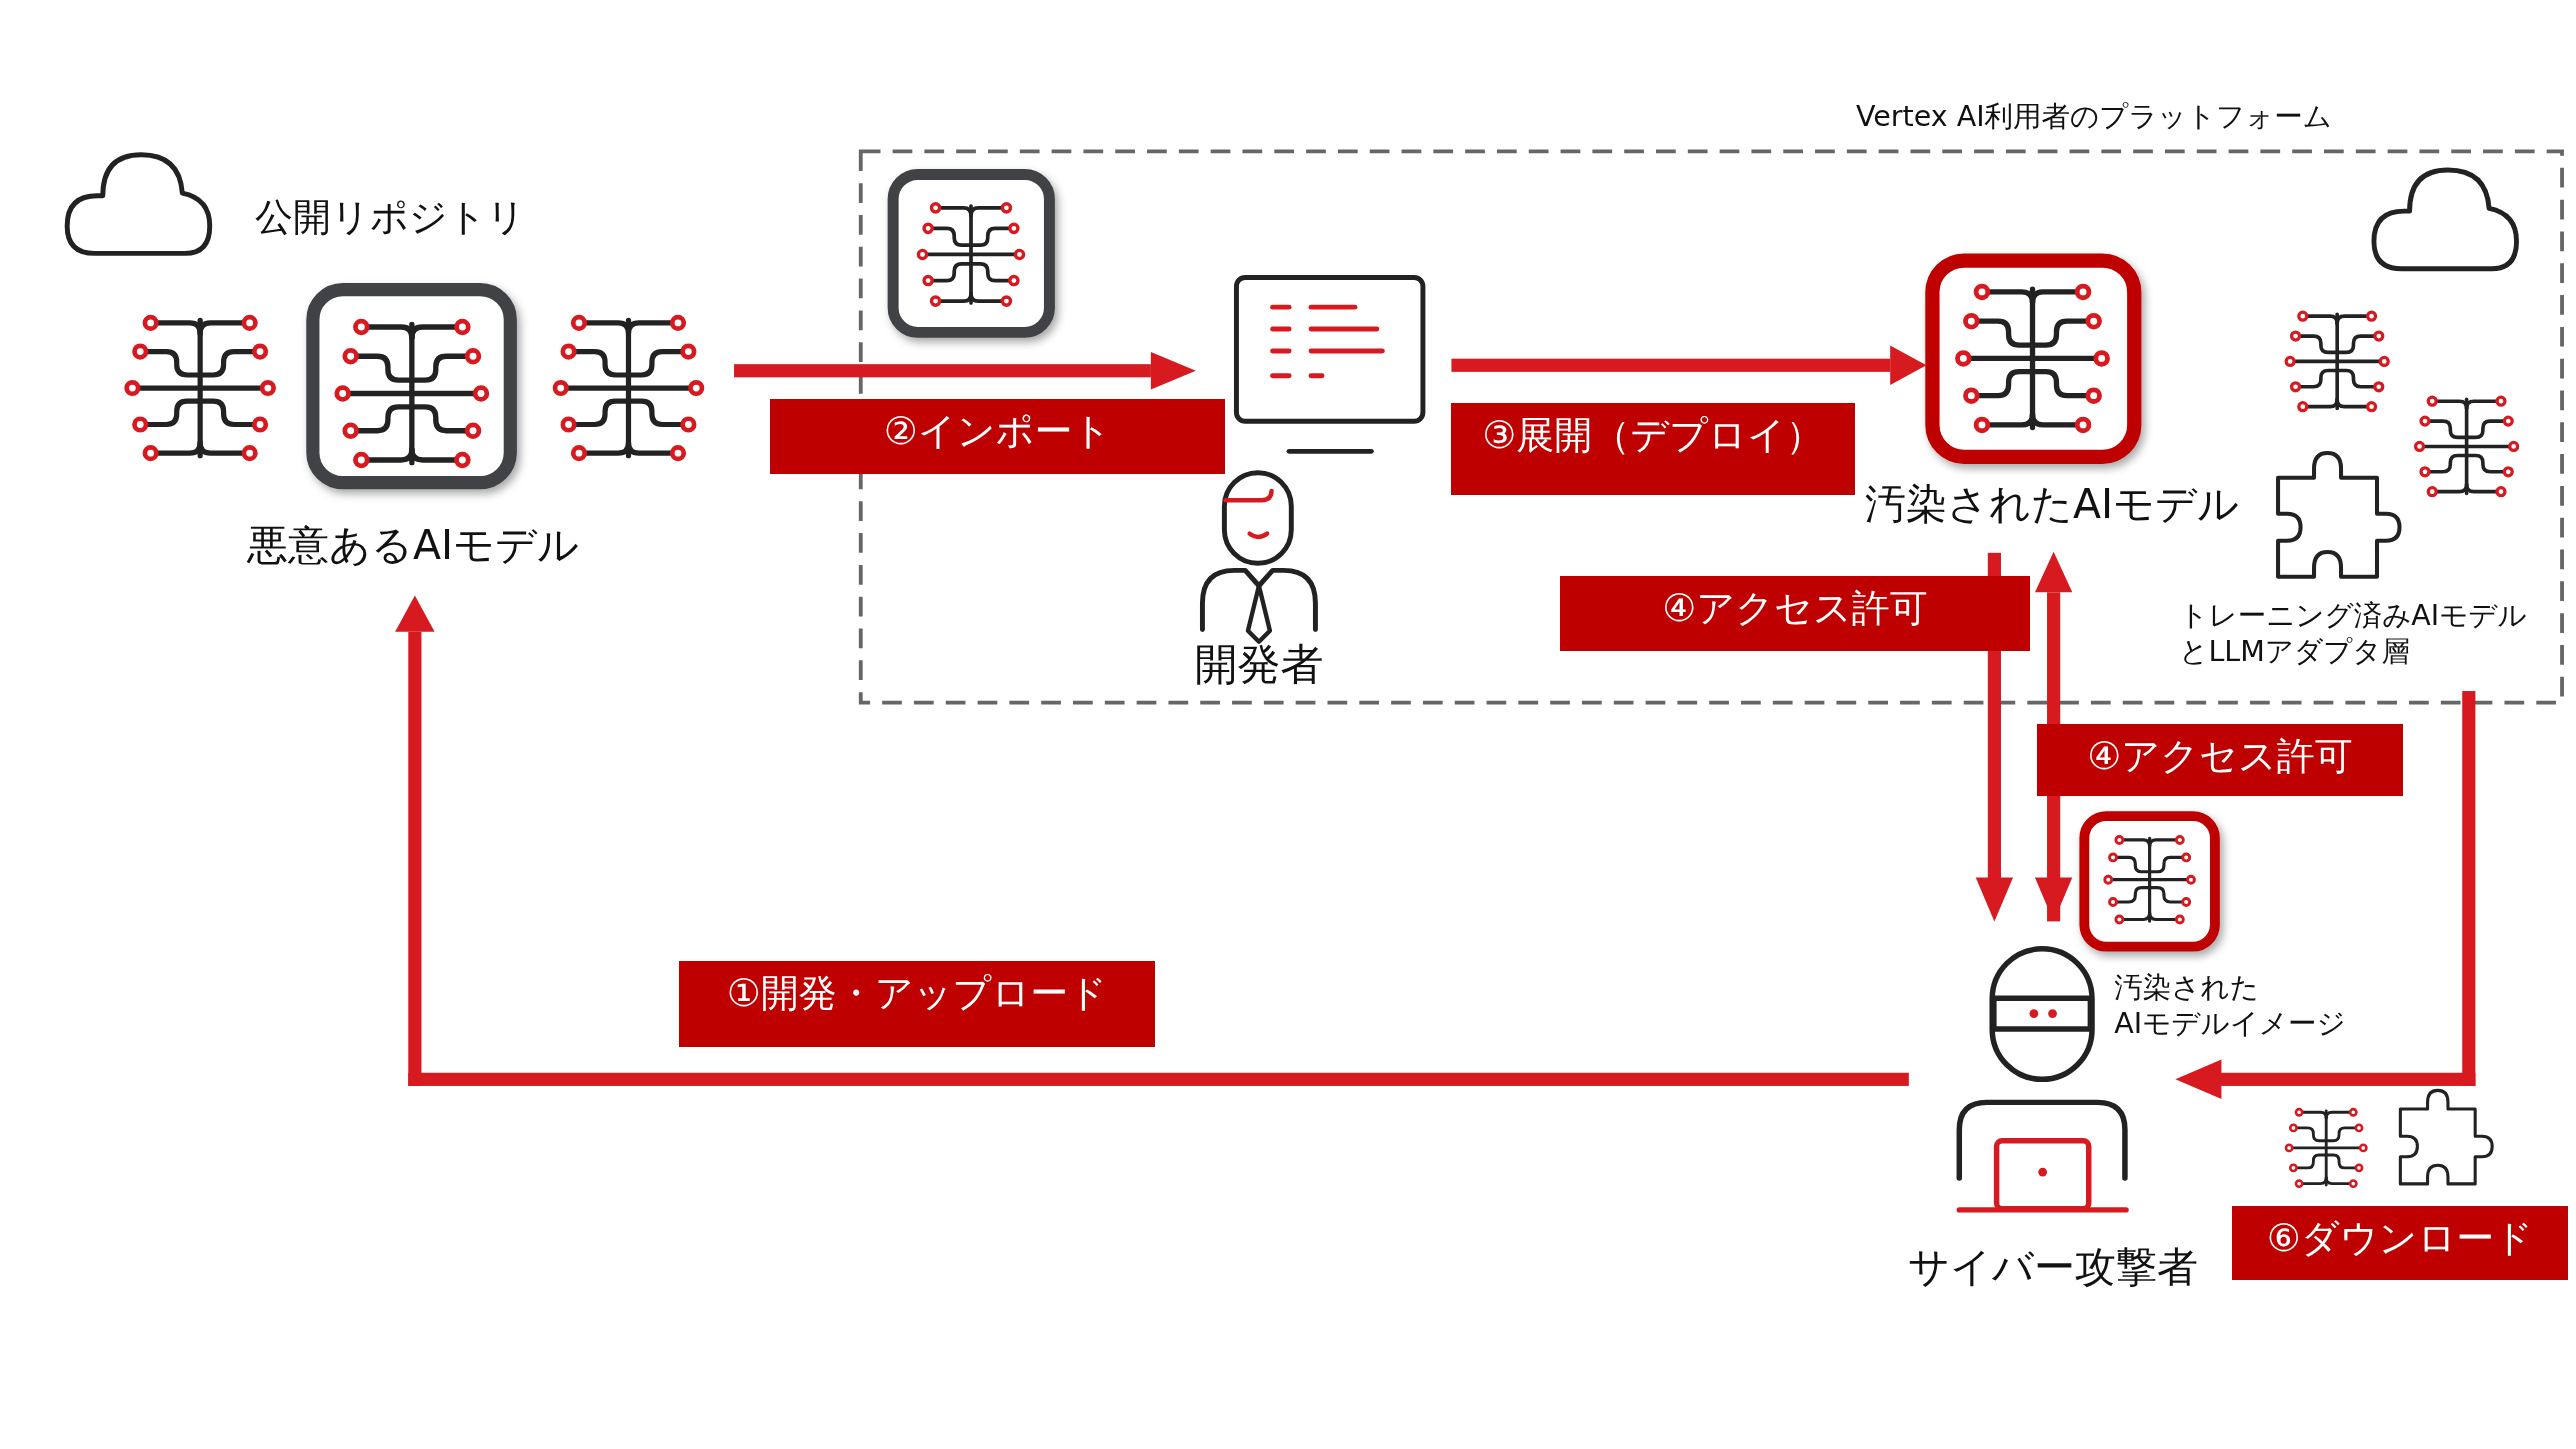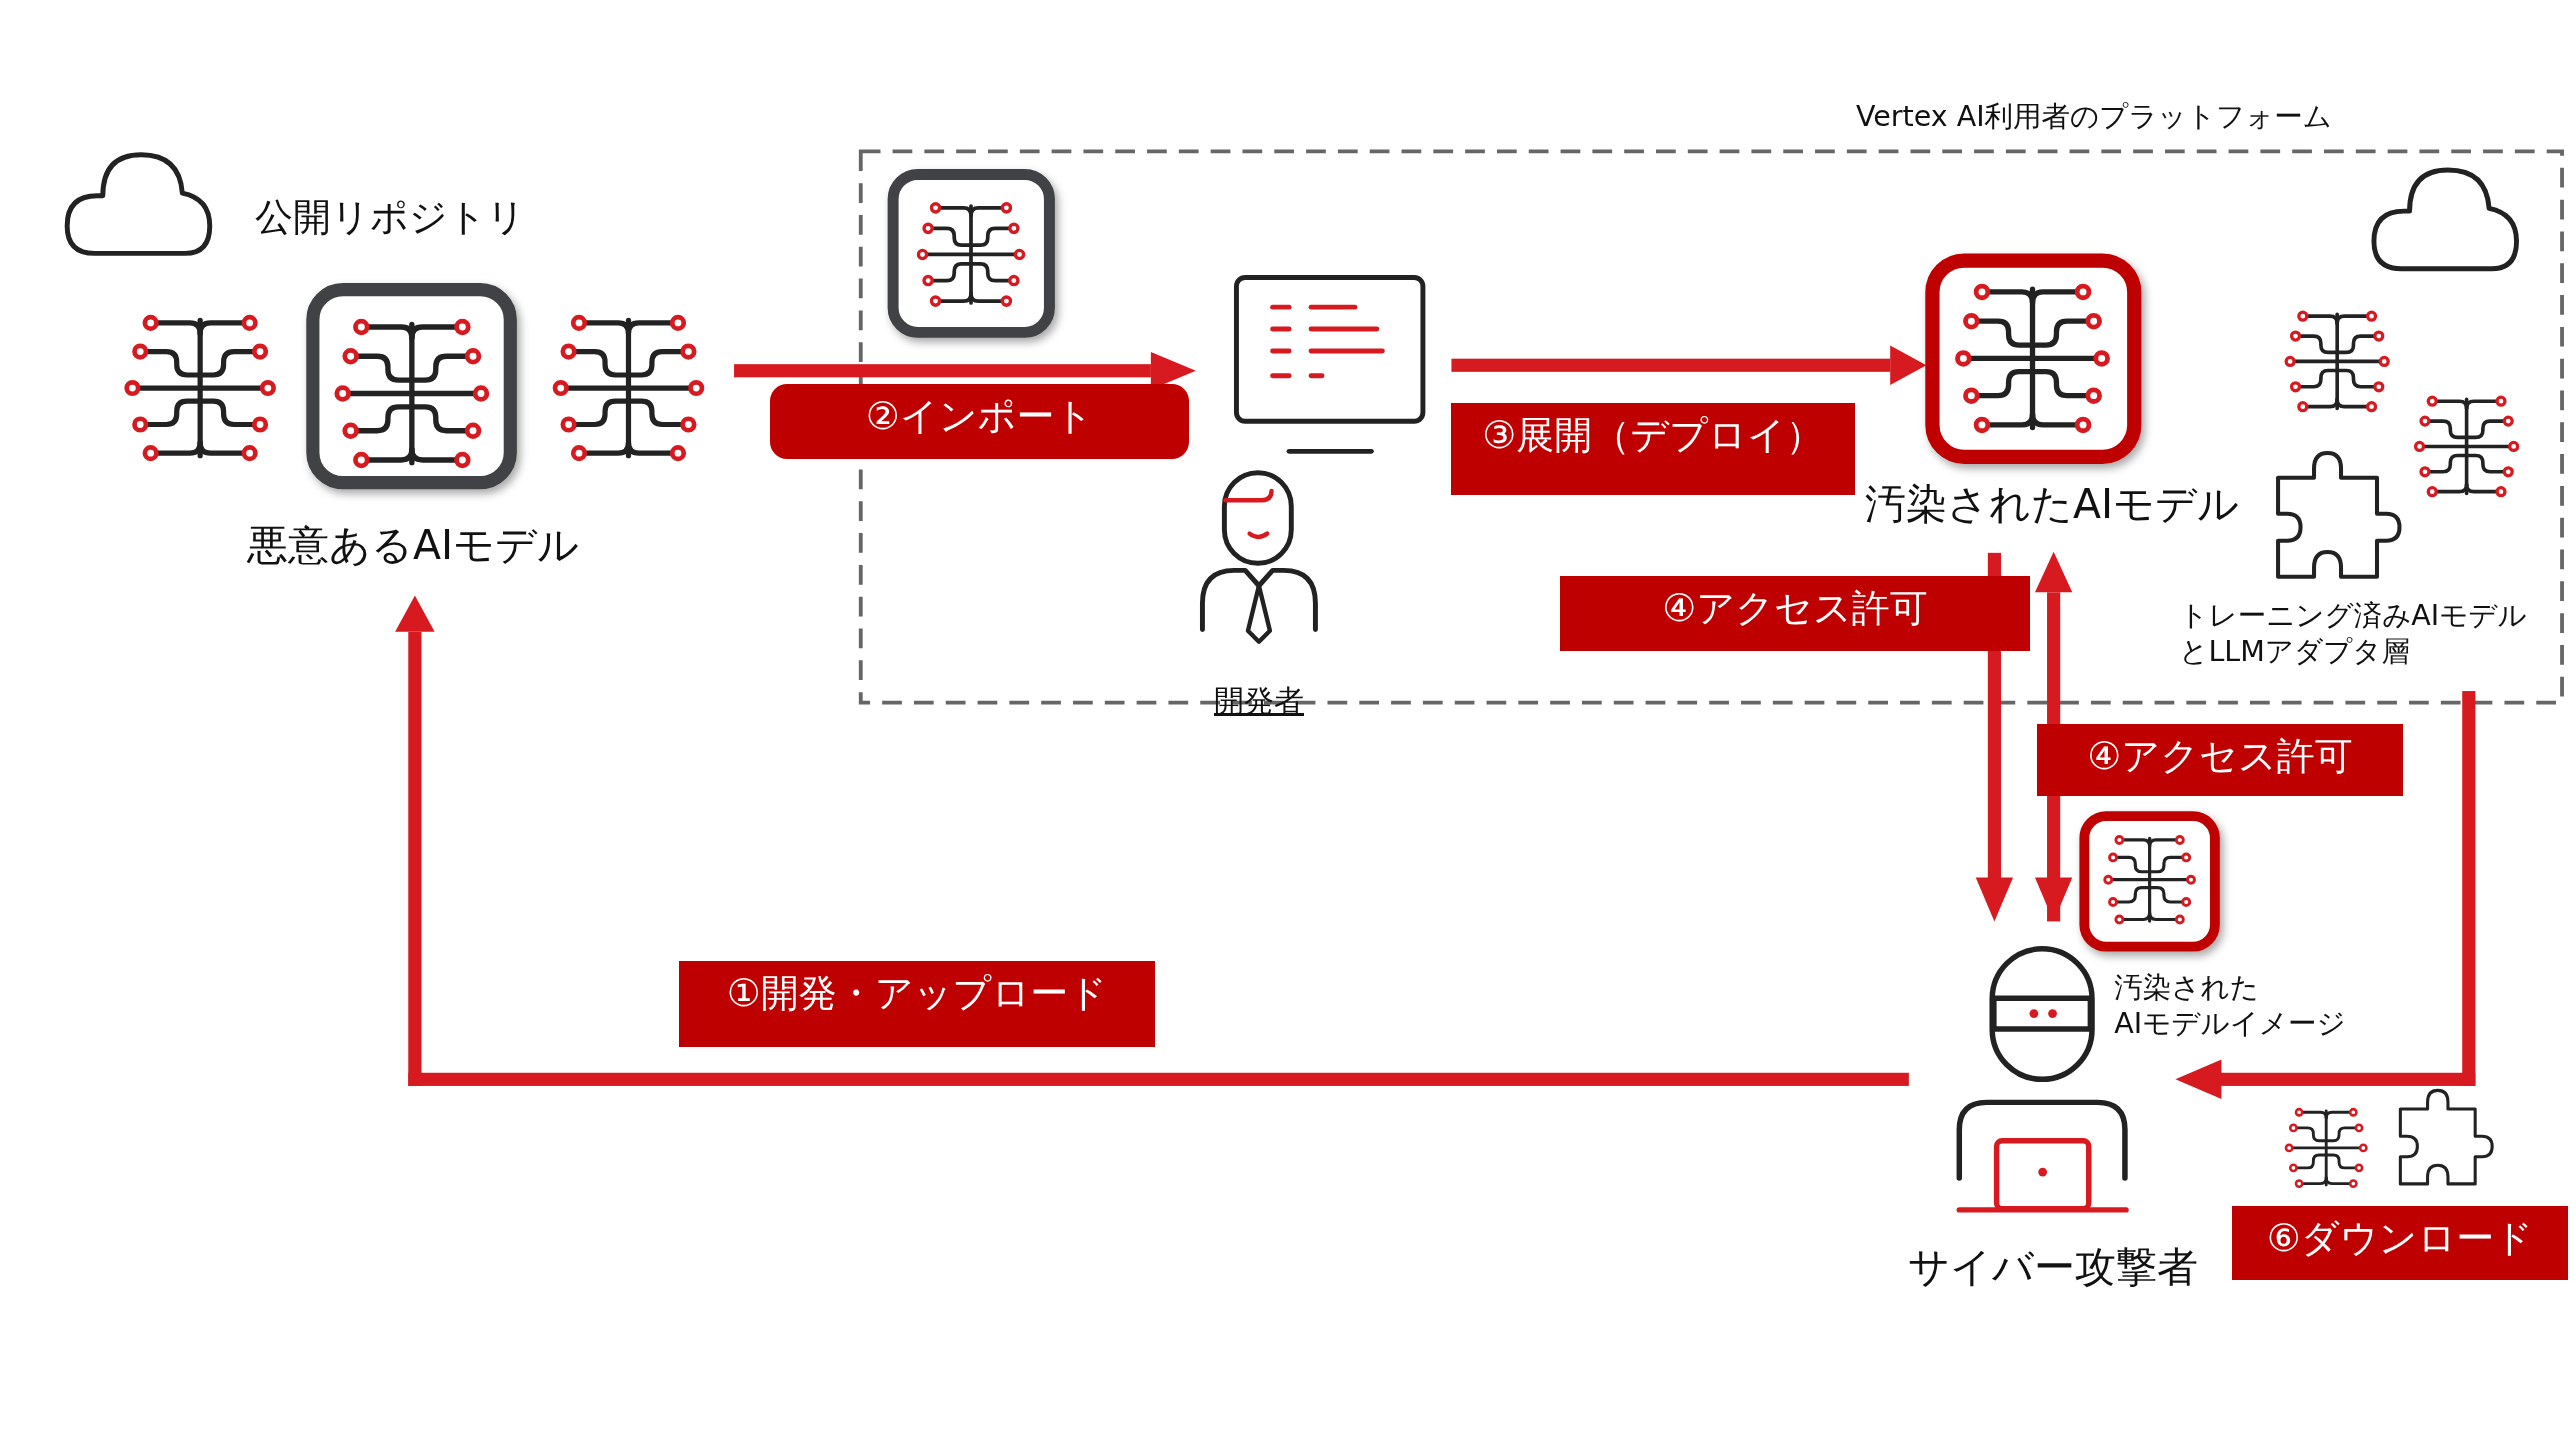--- a/index.html
+++ b/index.html
@@ -181,35 +181,35 @@
     <rect x="744" y="1152" width="24" height="828" fill="#d71920"></rect>
     <polygon points="720,1152 792,1152 756,1086" fill="#d71920"></polygon>
   </g>
 </svg>
 
 <div class="abs txt" style="left:255px; top:192px; font-size:38px;">公開リポジトリ</div>
 <div class="center-text" style="left:413px; top:518px; font-size:41px;">悪意あるAIモデル</div>
 
 <div class="center-text" style="left:2094px; top:98px; font-size:28.5px;">Vertex AI利用者のプラットフォーム</div>
 
-<div class="center-text" style="left:1259px; top:681px; font-size:30px;text-decoration:underline;">開発者</div>
+<div class="center-text" style="left:1259px; top:636px; font-size:43px;">開発者</div>
 
 <div class="center-text" style="left:2052px; top:477px; font-size:41px;">汚染されたAIモデル</div>
 
 <div class="center-text" style="left:2353px; top:598px; font-size:28.5px; line-height:36px;">
   <div>トレーニング済みAIモデル</div>
   <div>とLLMアダプタ層</div>
 </div>
 
 <div class="center-text" style="left:2230px; top:970px; font-size:28.5px; line-height:36px;">
   <div>汚染された</div>
   <div>AIモデルイメージ</div>
 </div>
 
 <div class="center-text" style="left:2053px; top:1240px; font-size:41px;">サイバー攻撃者</div>
 
 <div class="label-box" style="left:655px; top:961px; width:476px; height:86px;margin-left:24px;">①開発・アップロード</div>
-<div class="label-box" style="left:770px; top:384px; width:419px; height:75px;border-radius:17px;">②インポート</div>
+<div class="label-box" style="left:770px; top:399px; width:455px; height:75px;">②インポート</div>
 <div class="label-box" style="left:1451px; top:403px; width:404px; height:92px;">③展開（デプロイ）</div>
 <div class="label-box" style="left:1560px; top:576px; width:470px; height:75px;">④アクセス許可</div>
 <div class="label-box" style="left:2037px; top:724px; width:366px; height:72px;">④アクセス許可</div>
 <div class="label-box" style="left:2232px; top:1206px; width:336px; height:74px;">⑥ダウンロード</div>
 
 
 </body></html>

